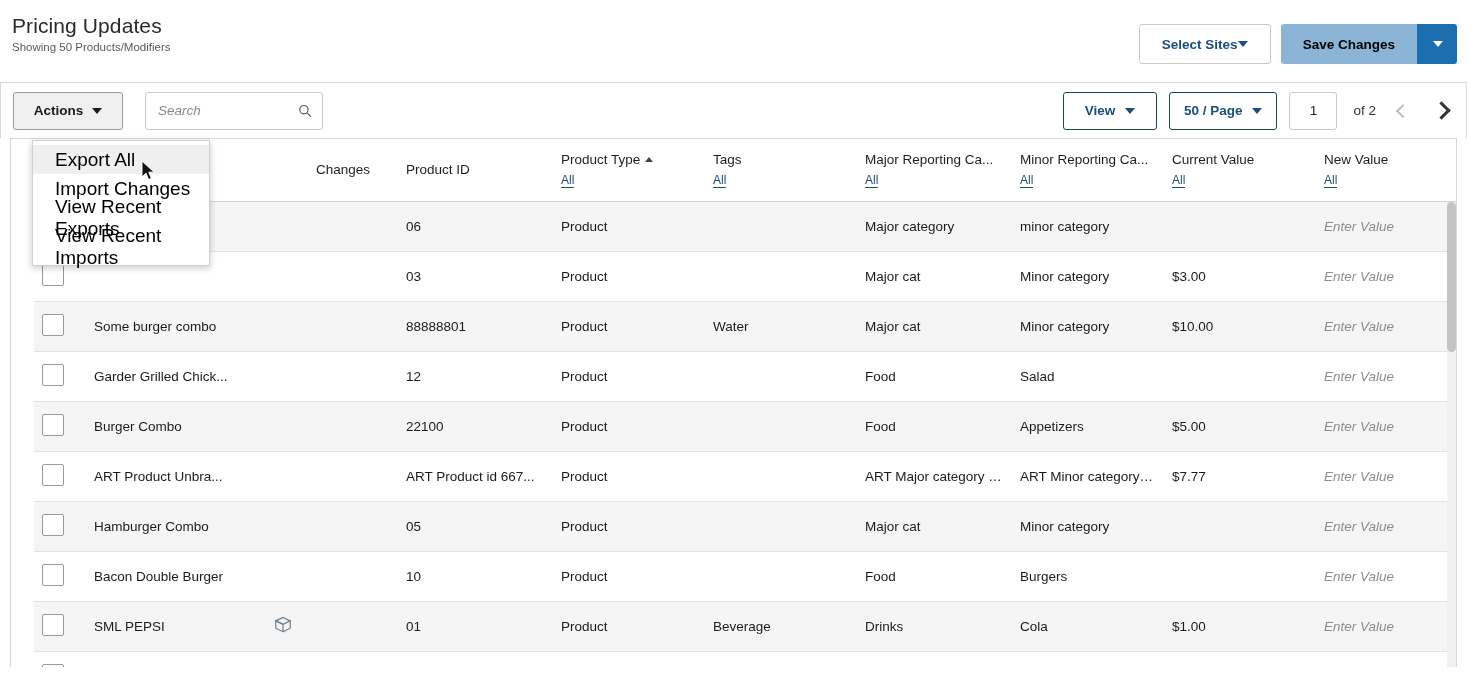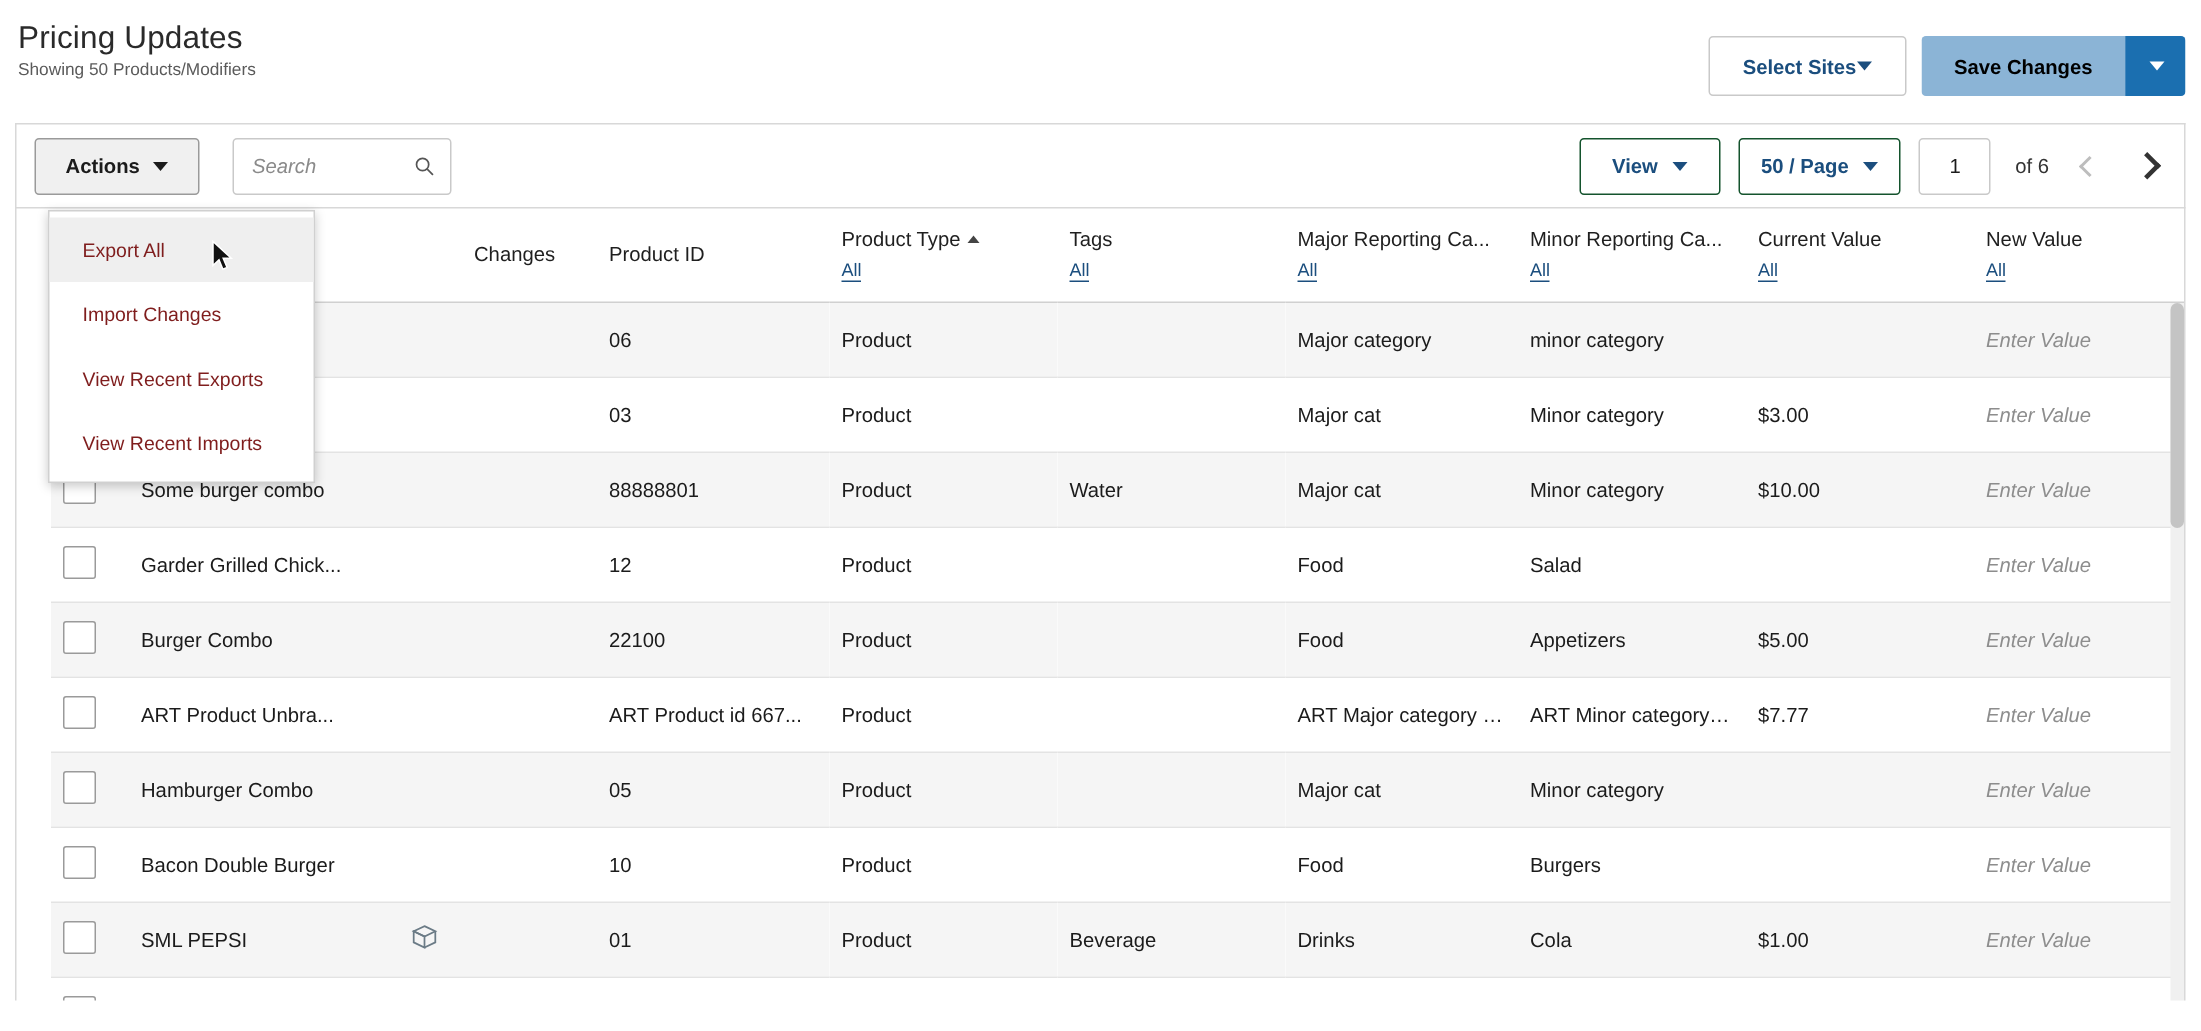--- a/index.html
+++ b/index.html
@@ -94,21 +94,21 @@
     width: 0; height: 0;
     border-left: 5px solid transparent;
     border-right: 5px solid transparent;
     border-top: 6px solid currentColor;
     display: inline-block;
   }
 
   
   .toolbar {
     position: relative;
-    margin: 0 10px;
+    margin: 0 0;
     height: 56px;
     border: 1px solid #d8d8d8;
     border-bottom: none;
     background: #fff;
     display: flex;
     align-items: center;
     padding: 0 12px;
   }
   .actions-btn {
     height: 38px;
@@ -121,21 +121,21 @@
     font-weight: 700;
     color: #1b1b1b;
     display: flex;
     align-items: center;
     justify-content: center;
     gap: 9px;
     cursor: pointer;
   }
   .search-box {
     margin-left: 22px;
-    width: 146px;
+    width: 178px;
     height: 38px;
     border: 1px solid #c9c9c9;
     border-radius: 3px;
     display: flex;
     align-items: center;
     padding: 0 10px;
     background: #fff;
   }
   .search-box input {
     border: none;
@@ -324,26 +324,26 @@
     left: 32px;
     top: 140px;
     width: 178px;
     background: #fff;
     border: 1px solid #d0d0d0;
     box-shadow: 0 2px 7px rgba(0,0,0,.22);
     z-index: 40;
     padding: 4px 0;
   }
   .menu-item {
-    height: 43px;
+    height: 29px;
     display: flex;
     align-items: center;
     padding: 0 16px 0 22px;
-    font-size: 13px;
-    color: #7f1d1d;
+    font-size: 19px;
+    color: #000000;
     cursor: pointer;
   }
   .menu-item.hl { background: #efefef; }
 
   
   .cursor {
     position: absolute;
     left: 141px;
     top: 160px;
     z-index: 60;
@@ -392,21 +392,21 @@
     <div class="toolbar-right">
       <div class="tb-select">
         <span>View</span>
         <span class="caret-down"></span>
       </div>
       <div class="tb-select">
         <span>50 / Page</span>
         <span class="caret-down"></span>
       </div>
       <input class="page-input" type="text" value="1" style="">
-      <span class="page-of">of 6</span>
+      <span class="page-of">of 2</span>
       <div class="pager-arrow">
         <span class="chev left"></span>
       </div>
       <div class="pager-arrow">
         <span class="chev right"></span>
       </div>
     </div>
   </div>
 
   <div class="table-wrap">

